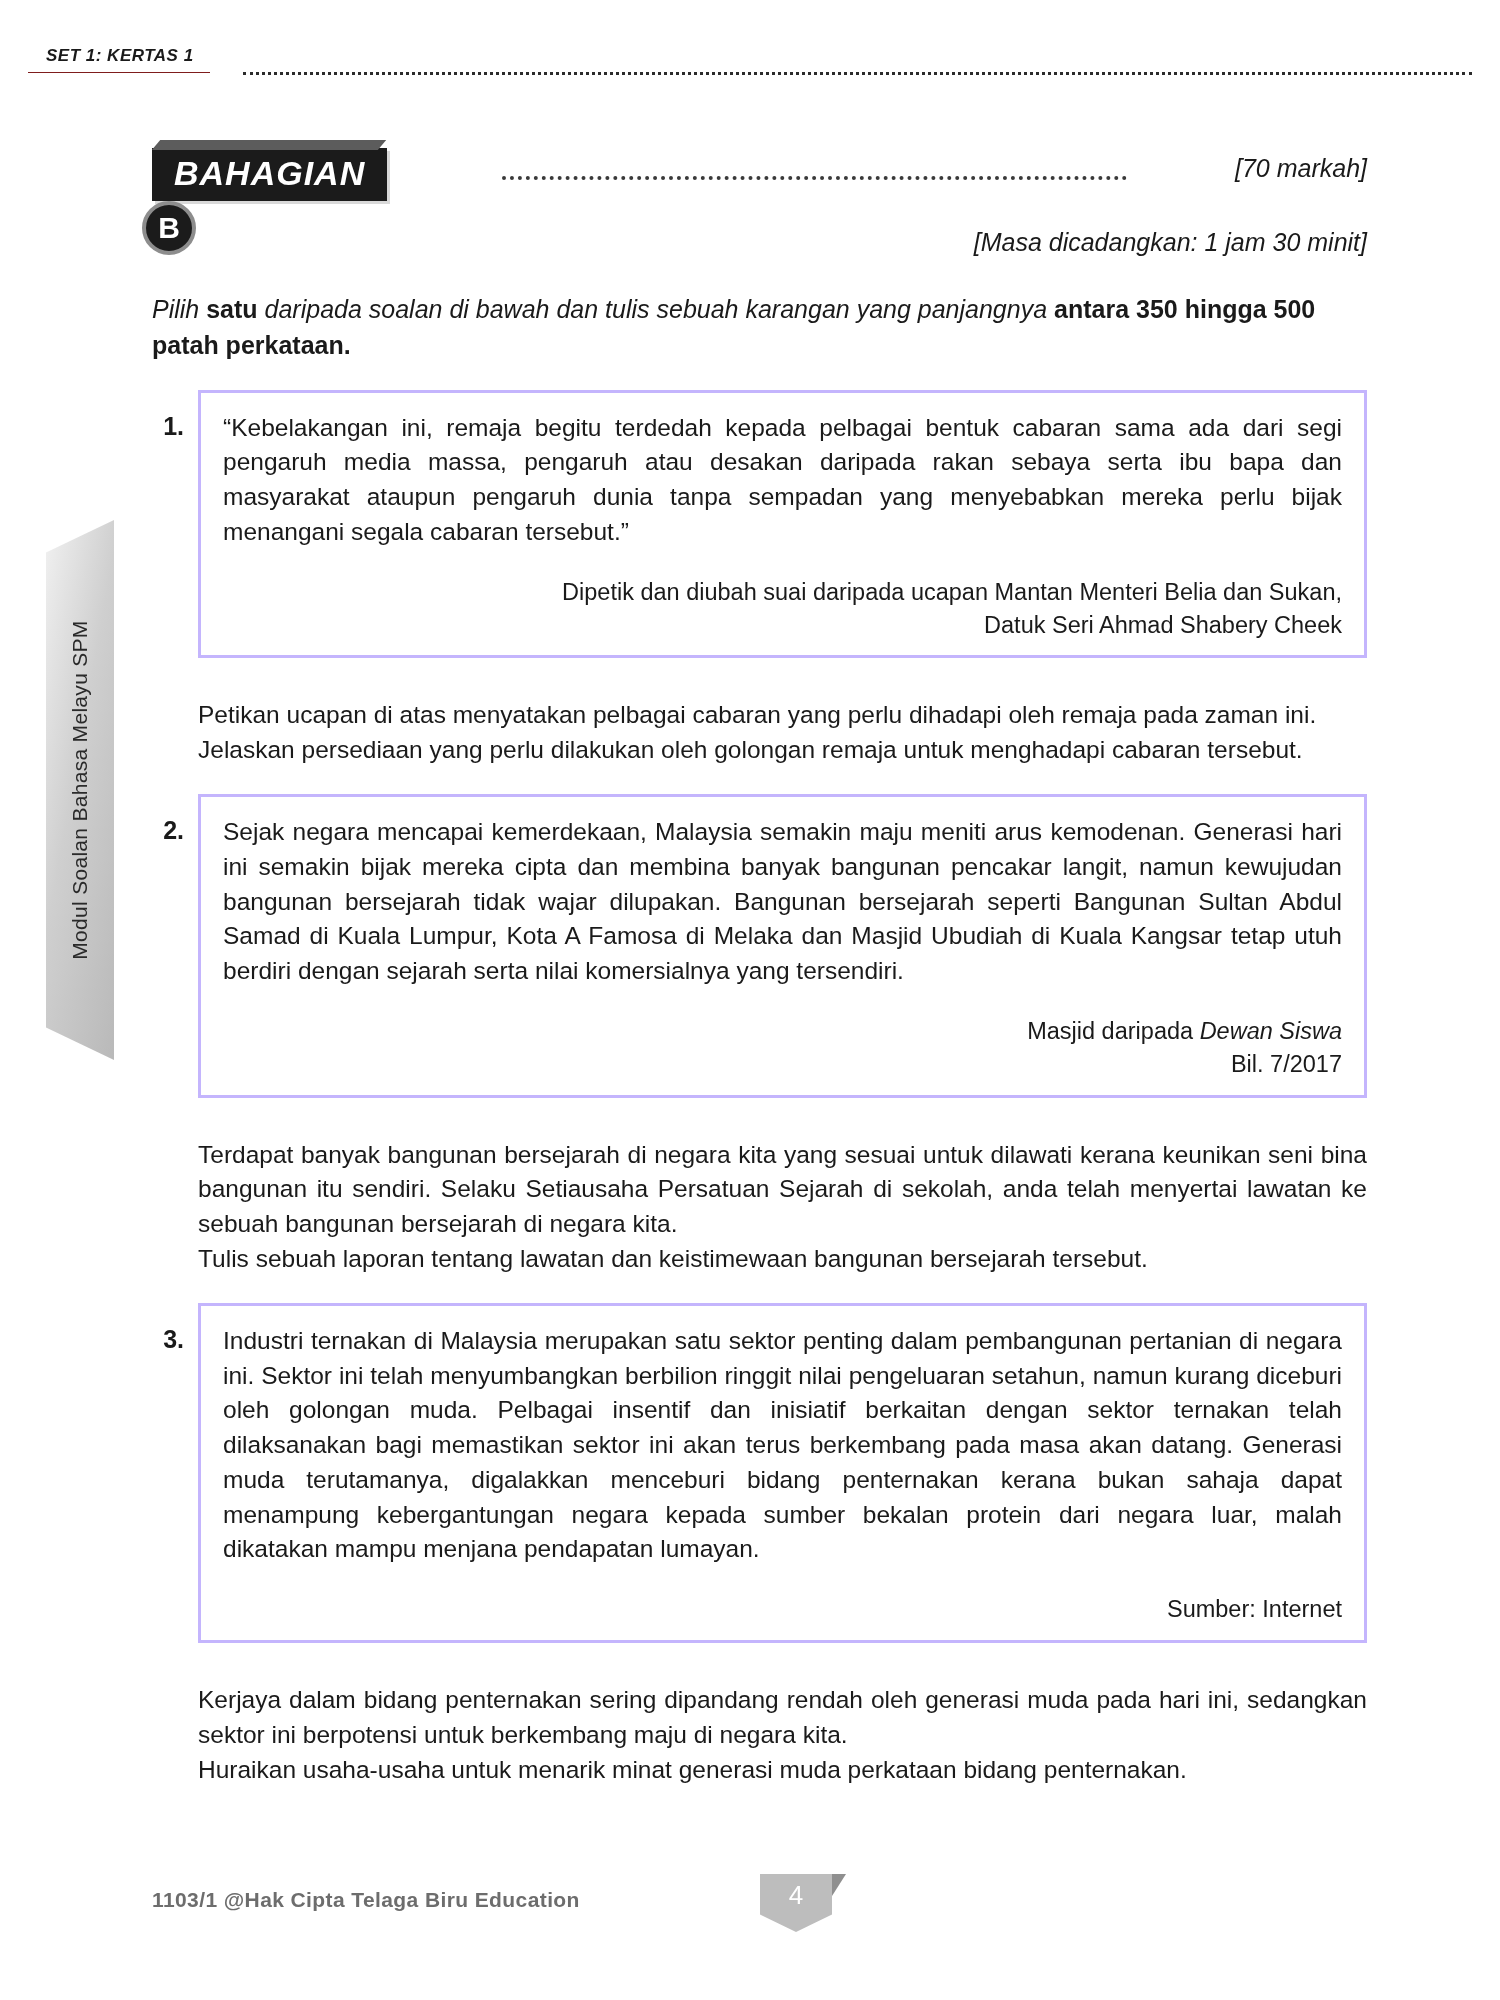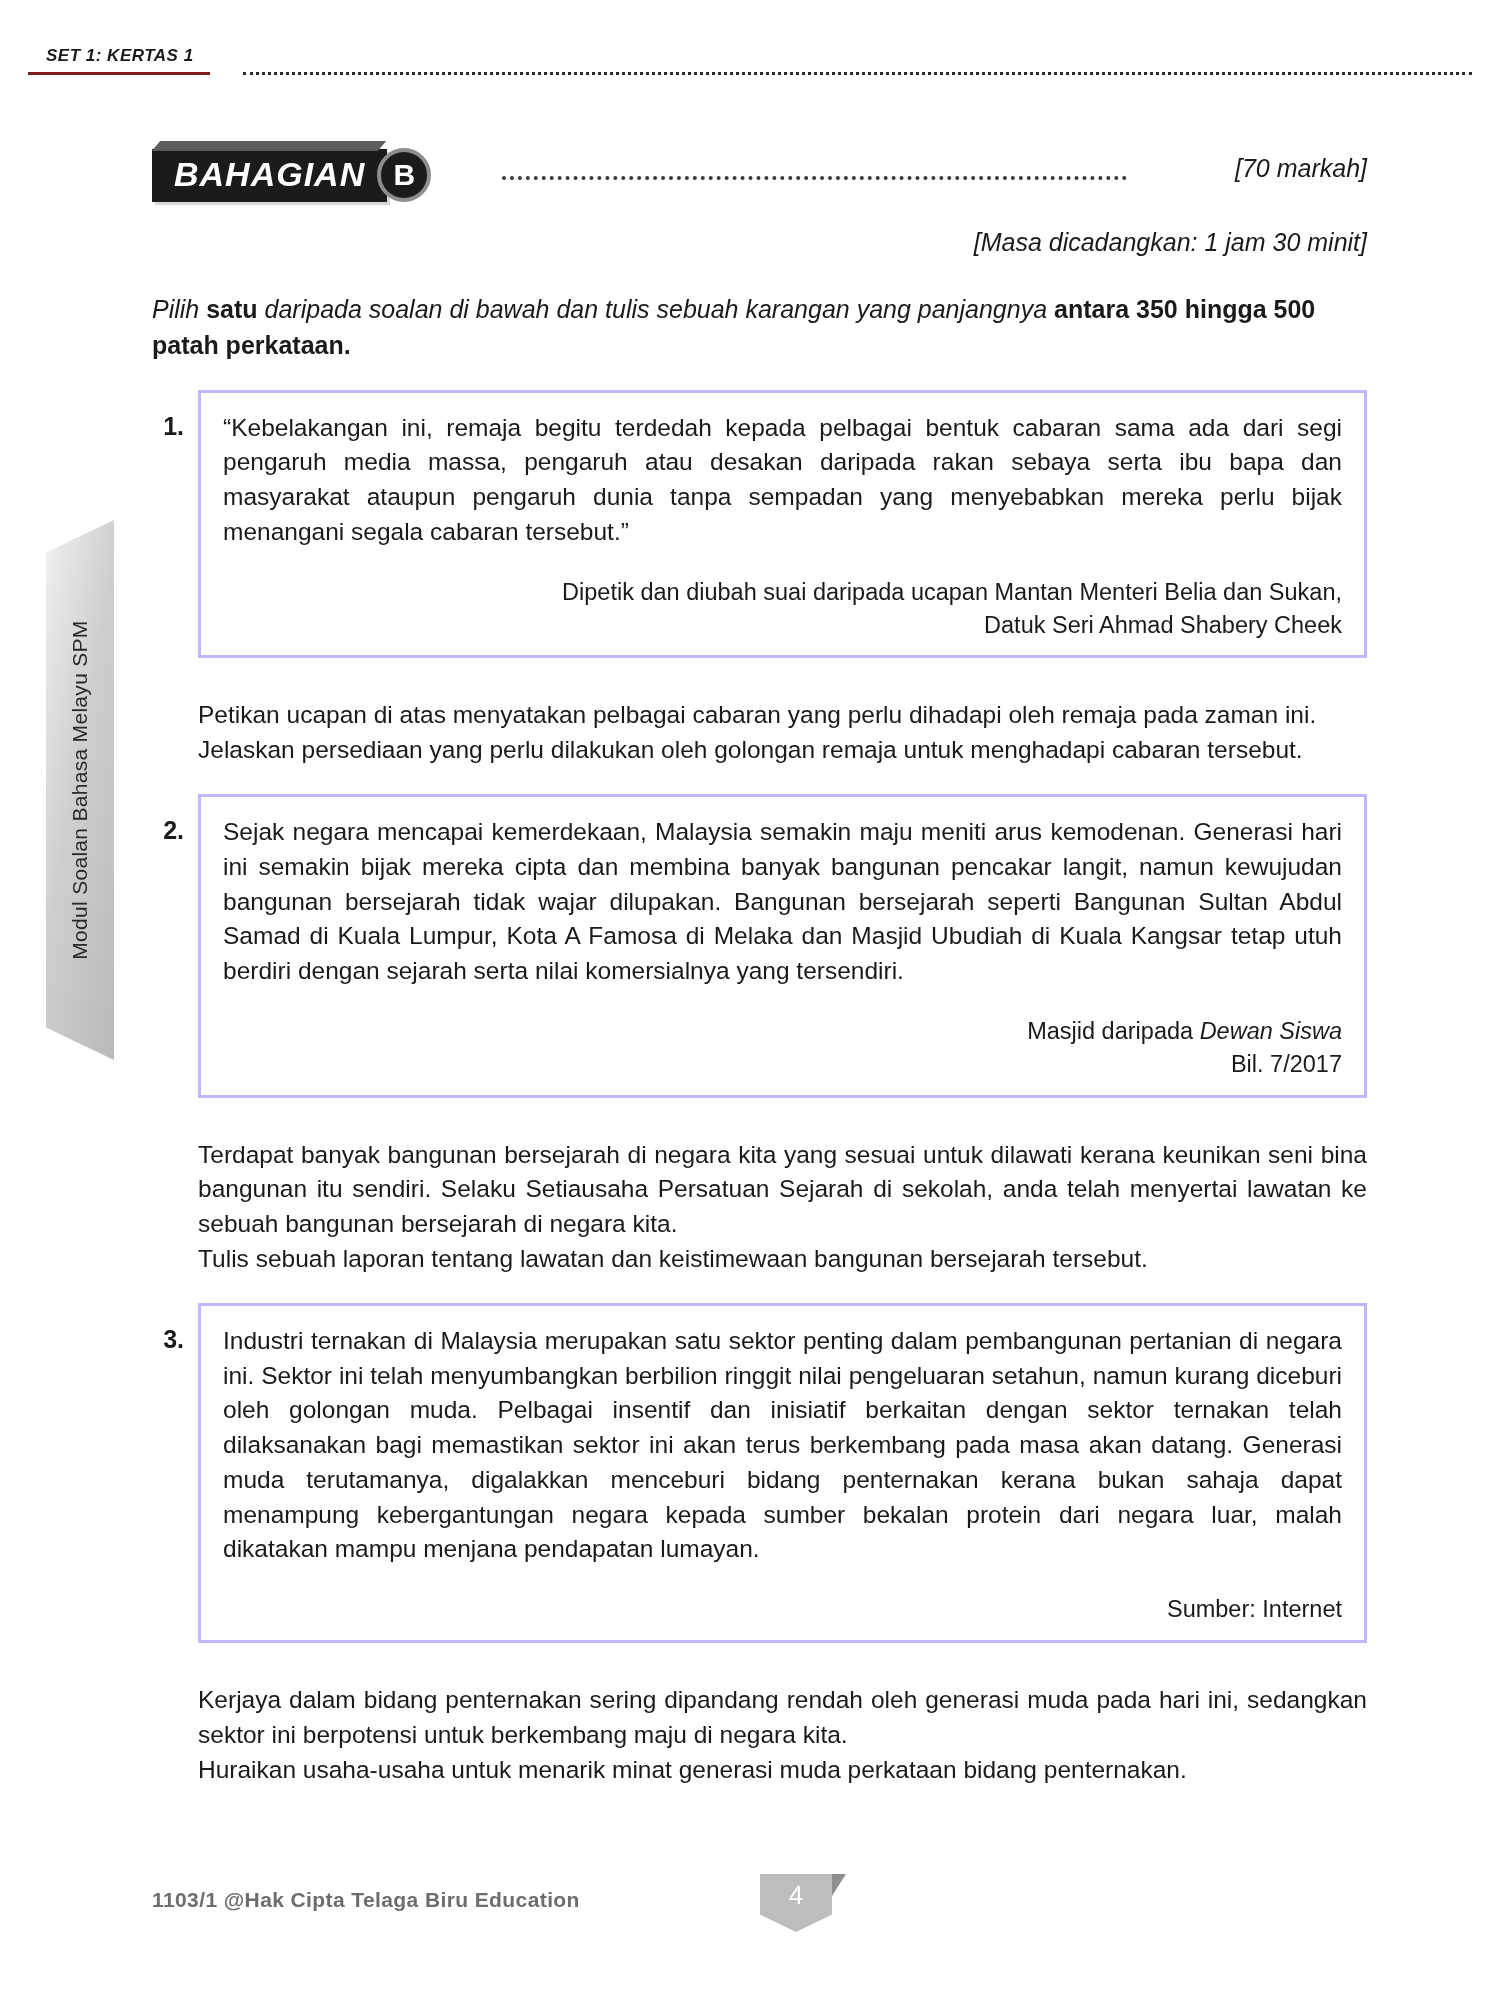--- a/index.html
+++ b/index.html
@@ -22,21 +22,21 @@
     top: 46px;
     left: 28px;
     right: 28px;
     height: 38px;
   }
   .header-tab {
     position: absolute;
     left: 0;
     top: 0;
     background: #ffffff;
-    border-bottom: 3px solid #7f1d1d;
+    border-bottom: 1px solid #7f1d1d;
     padding: 0 16px 6px 18px;
     font-style: italic;
     font-weight: bold;
     font-size: 17px;
     letter-spacing: 0.5px;
     white-space: nowrap;
   }
   .header-dots {
     position: absolute;
     left: 215px;
@@ -89,21 +89,21 @@
   
   .bahagian-row {
     position: relative;
     height: 64px;
   }
   .bahagian-tag {
     position: absolute;
     left: 0;
     top: 8px;
     display: flex;
-    align-items: center;
+    flex-direction: column;
   }
   .bahagian-tag .blackbox {
     background: #1b1b1b;
     color: #ffffff;
     font-size: 34px;
     font-weight: bold;
     font-style: italic;
     letter-spacing: 1px;
     padding: 6px 22px 8px 22px;
     position: relative;

